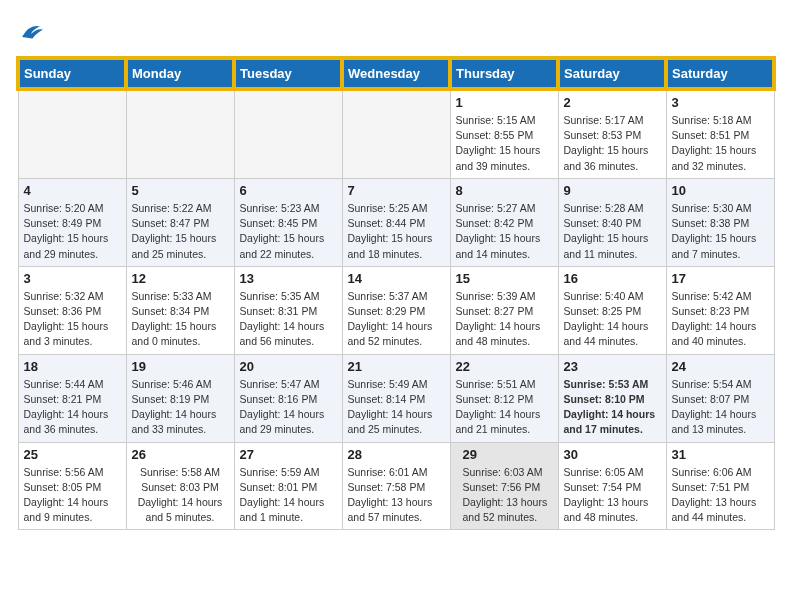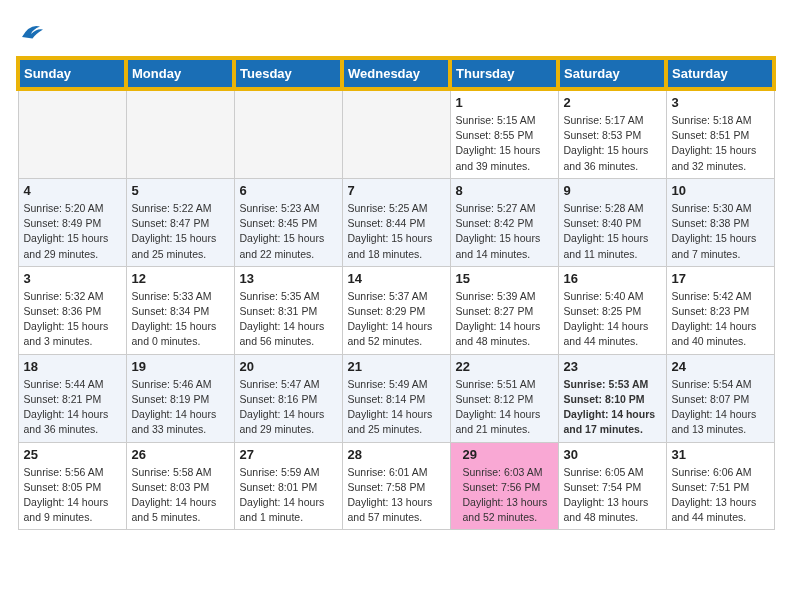--- a/index.html
+++ b/index.html
@@ -298,40 +298,40 @@
       <tr>
         <td style="background: rgb(255, 255, 255);">
           <div class="day-number">25</div>
           <div class="day-info" style="white-space: pre-line;">Sunrise: 5:56 AM
 Sunset: 8:05 PM
 Daylight: 14 hours
 and 9 minutes.</div>
         </td>
         <td style="background: rgb(255, 255, 255);">
           <div class="day-number">26</div>
-          <div class="day-info" style="white-space: pre-line;">Sunrise: 5:58 AM
+          <div class="day-info" style="white-space: pre-line; text-align: center;">Sunrise: 5:58 AM
 Sunset: 8:03 PM
 Daylight: 14 hours
 and 5 minutes.</div>
         </td>
         <td style="background: rgb(255, 255, 255);">
           <div class="day-number">27</div>
           <div class="day-info" style="white-space: pre-line;">Sunrise: 5:59 AM
 Sunset: 8:01 PM
 Daylight: 14 hours
 and 1 minute.</div>
         </td>
         <td style="background: rgb(255, 255, 255);">
           <div class="day-number">28</div>
           <div class="day-info" style="white-space: pre-line;">Sunrise: 6:01 AM
 Sunset: 7:58 PM
 Daylight: 13 hours
 and 57 minutes.</div>
         </td>
-        <td style="background: #f9a8d4; padding-left: 12px;">
+        <td style="background: #e5e5e5; padding-left: 12px;">
           <div class="day-number">29</div>
           <div class="day-info" style="white-space: pre-line;">Sunrise: 6:03 AM
 Sunset: 7:56 PM
 Daylight: 13 hours
 and 52 minutes.</div>
         </td>
         <td style="background: rgb(255, 255, 255);">
           <div class="day-number">30</div>
           <div class="day-info" style="white-space: pre-line;">Sunrise: 6:05 AM
 Sunset: 7:54 PM

